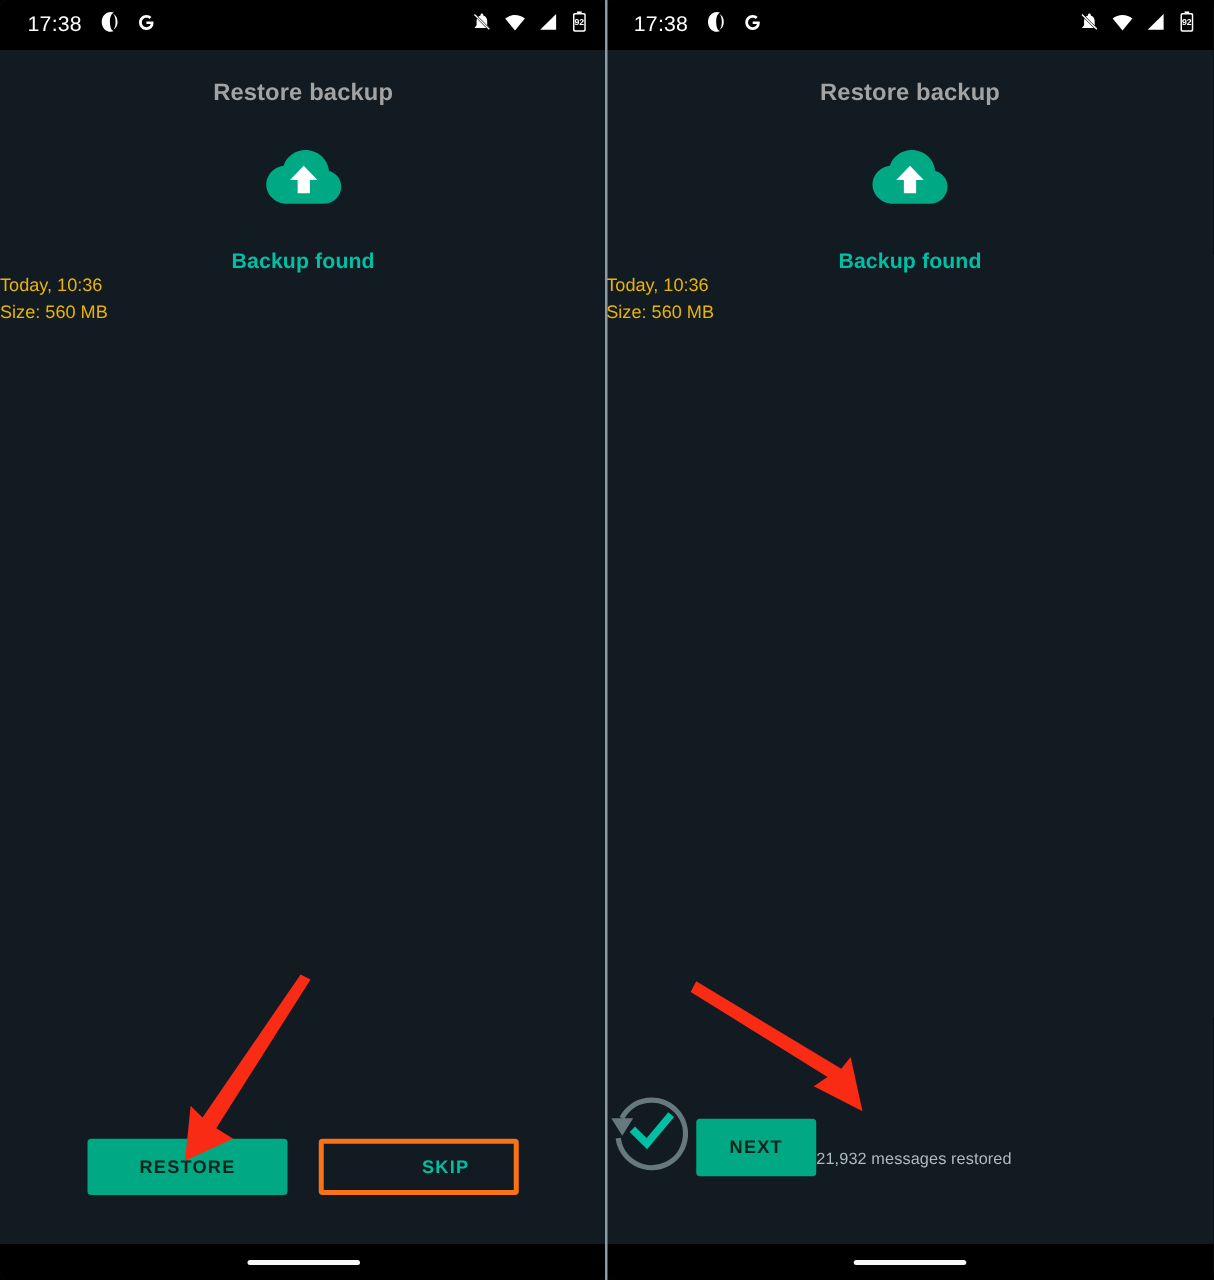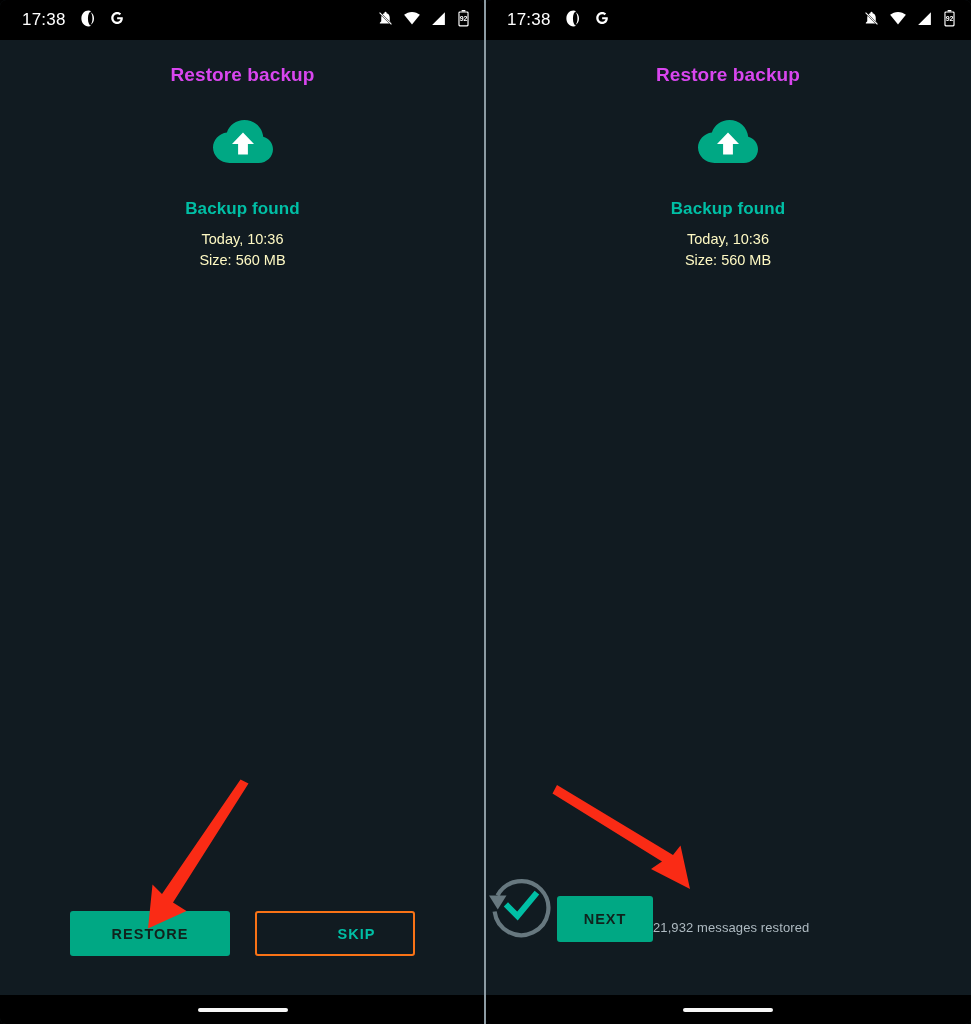--- a/index.html
+++ b/index.html
@@ -76,21 +76,21 @@
 
   
   .app-body {
     position: relative;
     flex: 1 1 auto;
     background: #111b21;
   }
 
   .screen-title {
     text-align: center;
-    color: #d946ef;
+    color: #a3a3a3;
     font-size: 19px;
     font-weight: bold;
     margin-top: 24px;
     letter-spacing: 0.1px;
   }
 
   .cloud-wrap {
     margin-top: 32px;
     display: flex;
     justify-content: center;
@@ -98,24 +98,23 @@
 
   .backup-found {
     text-align: center;
     color: #00bfa5;
     font-size: 17px;
     font-weight: bold;
     margin-top: 33px;
     letter-spacing: 0.1px;
   }
   .backup-meta {
-    text-align: center;
-    color: #fef9c3;
+    text-align: left;
+    color: #eab308;
     font-size: 14.5px;
-    margin-top: 10px;
     line-height: 21px;
   }
 
   
   .actions-left {
     position: absolute;
     left: 0;
     right: 0;
     bottom: 39px;
     display: flex;
@@ -136,21 +135,21 @@
     user-select: none;
   }
   .btn-filled {
     background: #00a884;
     color: #10231d;
     border: none;
   }
   .btn-outline {
     background: transparent;
     color: #00bfa5;
-    border: 2px solid #f97316;
+    border: 4px solid #f97316;
     padding-left: 43px;
   }
   .btn-restore { width: 160px; height: 45px; }
   .btn-skip    { width: 160px; height: 45px; }
 
   
   .complete-block {
     position: absolute;
     left: 0;
     right: 0;

